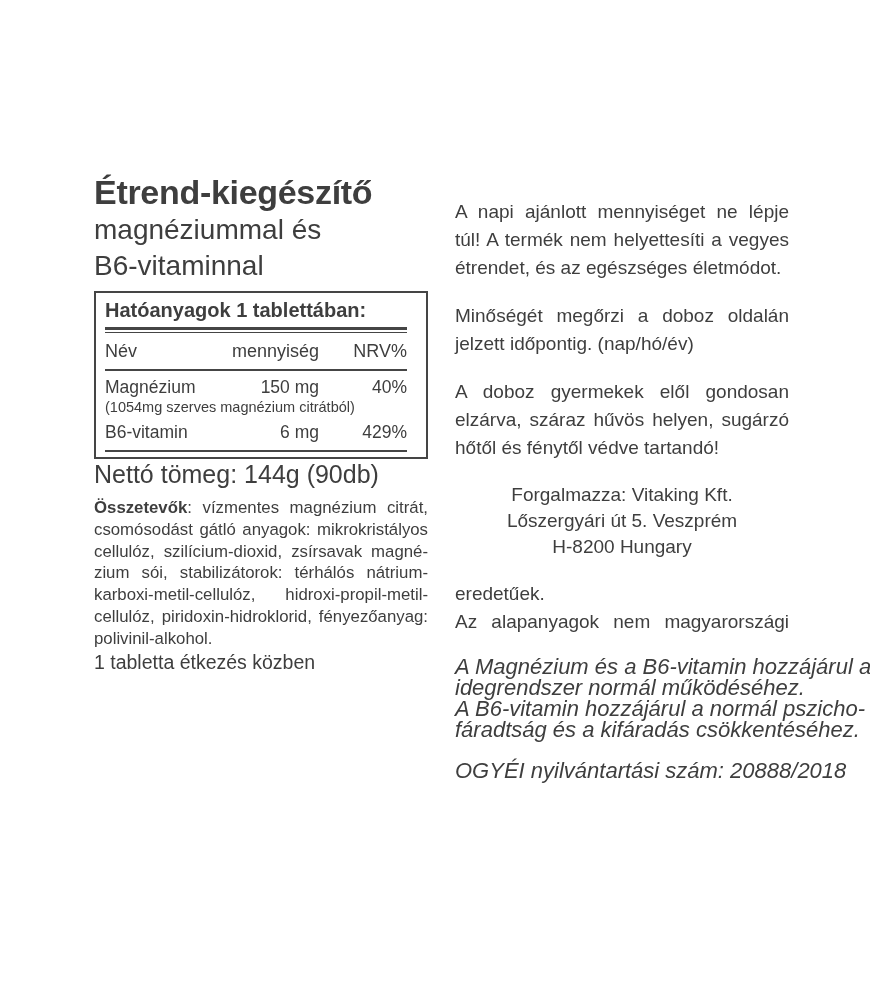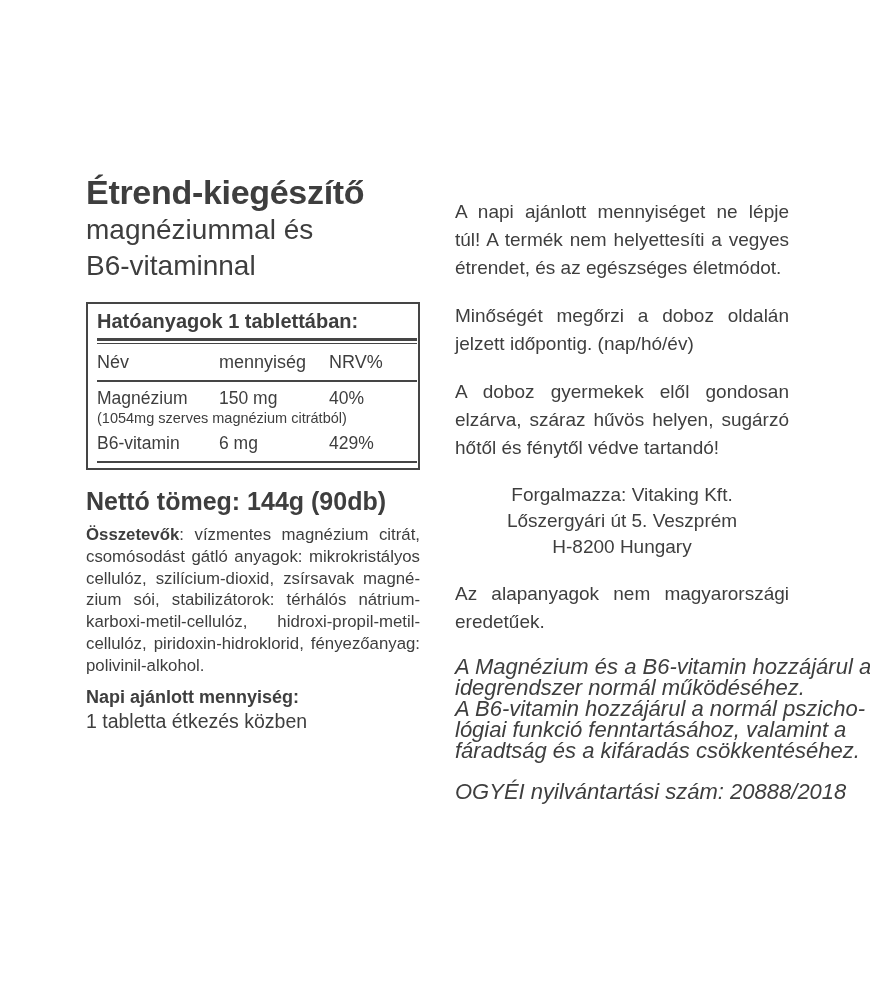--- a/index.html
+++ b/index.html
@@ -1,40 +1,40 @@
 <!DOCTYPE html>
 <html><head>
 <meta charset="utf-8">
 <style>
   html,body{margin:0;padding:0;background:#ffffff;}
   .page{position:relative;width:870px;height:1000px;background:#ffffff;
         color:#3e3e3e;font-family:"Liberation Sans",sans-serif;overflow:hidden;}
-  .left-col{position:absolute;left:86px;top:172px;width:334px;}
+  .left-col{position:absolute;left:94px;top:172px;width:334px;}
   .right-col{position:absolute;left:455px;top:178px;width:334px;}
 
   
   .product-title{font-size:34px;font-weight:bold;line-height:40px;letter-spacing:-0.3px;}
   .product-subtitle-line{font-size:28px;line-height:36px;}
 
   
-  .ing-table{margin-top:18px;border:2px solid #454545;padding:4px 1px 5px 9px;}
+  .ing-table{margin-top:7px;border:2px solid #454545;padding:4px 19px 5px 9px;}
   .tcaption{font-size:20px;font-weight:bold;line-height:22px;padding:2px 0 6px 0;}
   .double-rule{height:2px;border-top:3px solid #454545;border-bottom:1px solid #454545;}
   .thead{display:grid;grid-template-columns:1fr 110px 88px;font-weight:normal;font-size:18px;
          padding:8px 0 7px 0;}
   .rule{border-top:2px solid #454545;}
   .trow{display:grid;grid-template-columns:1fr 110px 88px;font-size:17.5px;line-height:20px;}
   .trow.r1{margin-top:6px;}
   .tnote{font-size:14.5px;line-height:16px;margin-top:2px;}
   .trow.r2{margin-top:7px;margin-bottom:8px;}
-  .c2,.c3{text-align:left;}
+  .c2,.c3{text-align:right;}
   .tfoot{font-size:12.5px;line-height:15px;padding:5px 0 2px 0;}
 
   
-  .net-weight{margin-top:16px;font-size:25px;font-weight:bold;line-height:30px;}
+  .net-weight{font-size:25px;font-weight:normal;line-height:30px;}
   .ingredients{margin-top:8px;font-size:16.8px;line-height:21.8px;}
   .daily-heading{margin-top:9px;font-size:18px;font-weight:bold;line-height:23px;}
   .daily-text{font-size:19.5px;line-height:24px;}
 
   
   .line{white-space:nowrap;}
   .line.stretch{text-align:justify;text-align-last:justify;text-justify:inter-word;}
 
   
   .para{font-size:19px;line-height:28px;margin-bottom:10px;margin-top:20px;}
@@ -80,21 +80,20 @@
     <div class="ingredients">
         <div class="line stretch"><b>Összetevők</b>: vízmentes magnézium citrát,</div>
         <div class="line stretch">csomósodást gátló anyagok: mikrokristályos</div>
         <div class="line stretch">cellulóz, szilícium-dioxid, zsírsavak magné-</div>
         <div class="line stretch">zium sói, stabilizátorok: térhálós nátrium-</div>
         <div class="line stretch">karboxi-metil-cellulóz, hidroxi-propil-metil-</div>
         <div class="line stretch">cellulóz, piridoxin-hidroklorid, fényezőanyag:</div>
         <div class="line">polivinil-alkohol.</div>
       </div>
 
-    <div class="daily-heading">Napi ajánlott mennyiség:</div>
     <div class="daily-text">1 tabletta étkezés közben</div>
   </div>
 
   <div class="right-col">
       <div class="para para-warning">
         <div class="line stretch">A napi ajánlott mennyiséget ne lépje</div>
         <div class="line stretch">túl! A termék nem helyettesíti a vegyes</div>
         <div class="line">étrendet, és az egészséges életmódot.</div>
       </div>
       <div class="para para-quality">
@@ -105,30 +104,29 @@
         <div class="line stretch">A doboz gyermekek elől gondosan</div>
         <div class="line stretch">elzárva, száraz hűvös helyen, sugárzó</div>
         <div class="line">hőtől és fénytől védve tartandó!</div>
       </div>
       <div class="para para-distributor">
         <div class="line">Forgalmazza: Vitaking Kft.</div>
         <div class="line">Lőszergyári út 5. Veszprém</div>
         <div class="line">H-8200 Hungary</div>
       </div>
       <div class="para para-origin">
+        <div class="line">eredetűek.</div>
         <div class="line stretch">Az alapanyagok nem magyarországi</div>
-        <div class="line">eredetűek.</div>
       </div>
       <div class="para para-claim-magnesium italic">
         <div class="line stretch">A Magnézium és a B6-vitamin hozzájárul az</div>
         <div class="line">idegrendszer normál működéséhez.</div>
       </div>
       <div class="para para-claim-b6 italic no-gap">
         <div class="line stretch">A B6-vitamin hozzájárul a normál pszicho-</div>
-        <div class="line stretch">lógiai funkció fenntartásához, valamint a</div>
         <div class="line">fáradtság és a kifáradás csökkentéséhez.</div>
       </div>
       <div class="para para-registration italic">
         <div class="line">OGYÉI nyilvántartási szám: 20888/2018</div>
       </div>
     </div>
 
 </div>
 
 </body></html>

